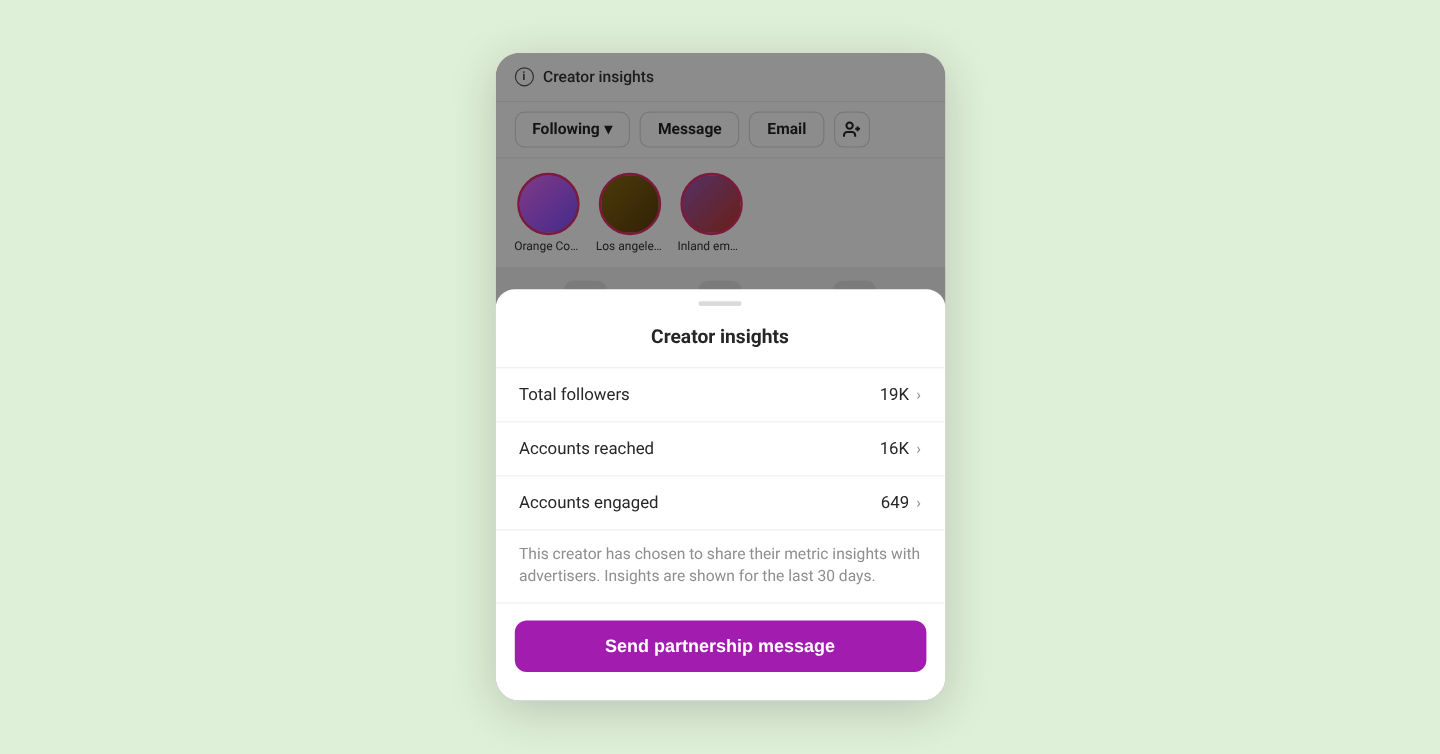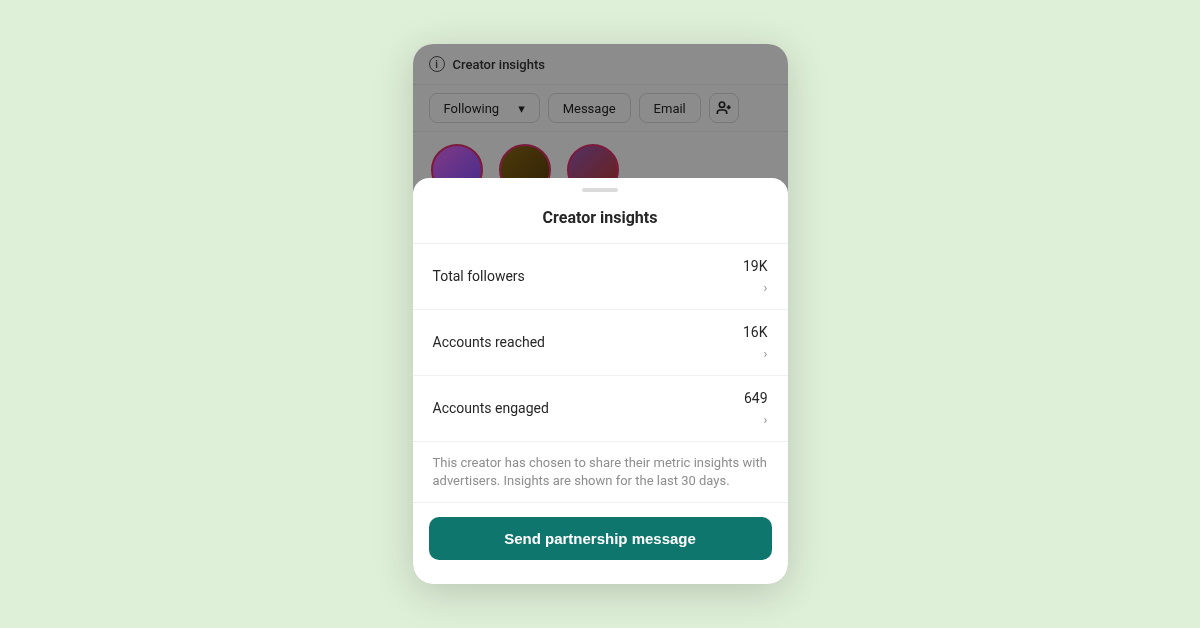--- a/index.html
+++ b/index.html
@@ -53,26 +53,26 @@
       display: flex;
       gap: 8px;
       border-bottom: 1px solid #eee;
     }
 
     .bg-btn {
       border: 1px solid #dbdbdb;
       border-radius: 8px;
       padding: 6px 14px;
       font-size: 13px;
-      font-weight: 400;
+      font-weight: 700;
       background: #fff;
       color: #262626;
       display: flex;
       align-items: center;
-      gap: 19px;
+      gap: 4px;
     }
 
     .bg-btn-icon {
       width: 30px;
       height: 30px;
       border: 1px solid #dbdbdb;
       border-radius: 8px;
       display: flex;
       align-items: center;
       justify-content: center;
@@ -188,21 +188,20 @@
 
     .insight-label {
       font-size: 14px;
       color: #262626;
     }
 
     .insight-right {
       display: flex;
       align-items: flex-end;
       gap: 6px;
-      flex-direction: column;
     }
 
     .insight-value {
       font-size: 14px;
       color: #262626;
     }
 
     .chevron-icon {
       color: #8e8e8e;
       font-size: 13px;
@@ -213,21 +212,21 @@
       font-size: 13px;
       color: #8e8e8e;
       line-height: 1.4;
       border-bottom: 1px solid #efefef;
     }
 
     .send-btn {
       display: block;
       width: calc(100% - 32px);
       margin: 14px 16px 8px;
-      background: #0f766e;
+      background: #a21caf;
       color: #fff;
       border: none;
       border-radius: 10px;
       padding: 13px;
       font-size: 15px;
       font-weight: 600;
       cursor: pointer;
       text-align: center;
     }
 

